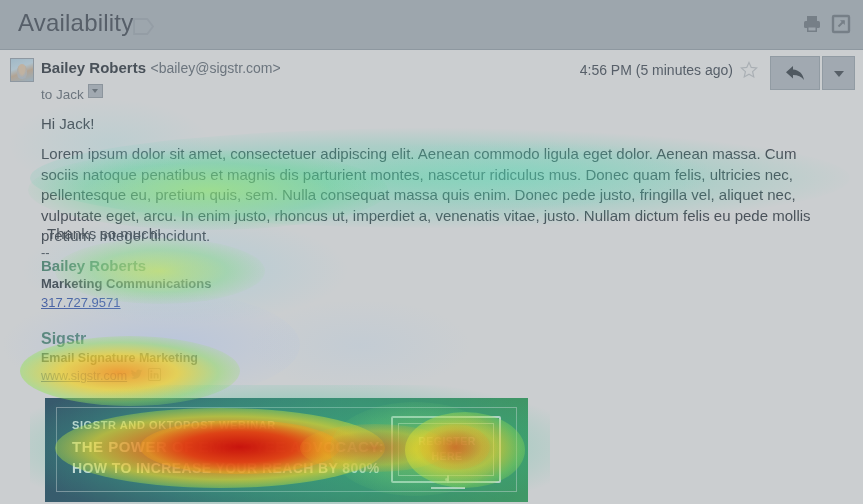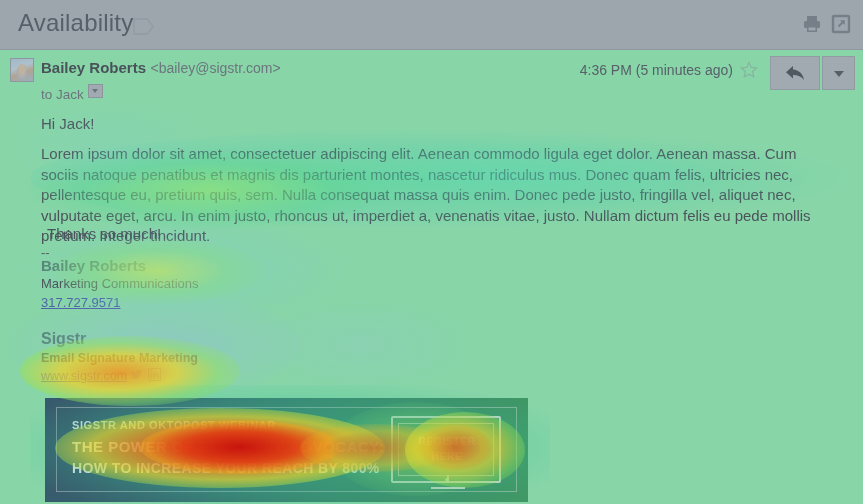--- a/index.html
+++ b/index.html
@@ -7,21 +7,21 @@
     width:863px;height:504px;
     background:#9ca5ae;
     font-family:"Liberation Sans", sans-serif;
     overflow:hidden;
     position:relative;
   }
 
   
   #app{
     position:absolute;inset:0;
-    background:#86efac;
+    background:#e5e5e5;
   }
 
   
   .titlebar{
     position:absolute;left:0;top:0;width:863px;height:49px;
     background:#a4acb4;
     border-bottom:1px solid #8f98a1;
   }
   .title-text{
     position:absolute;left:18px;top:9px;
@@ -115,21 +115,21 @@
   }
   .dashes{
     position:absolute;left:41px;top:137px;font-size:13px;color:#3a424b;
     letter-spacing:0px;
   }
   .sig-name{
     position:absolute;left:41px;top:149px;font-size:15px;font-weight:bold;
     color:#3f7d64;
   }
   .sig-role{
-    position:absolute;left:41px;top:168px;font-size:13px;font-weight:normal;
+    position:absolute;left:41px;top:168px;font-size:13px;font-weight:bold;
     color:#2c333c;
   }
   .sig-phone{
     position:absolute;left:41px;top:187px;font-size:13px;color:#2f4fa8;
     text-decoration:underline;
   }
   .sig-company{
     position:absolute;left:41px;top:222px;font-size:16px;font-weight:bold;
     color:#3f7d64;
   }
@@ -239,21 +239,21 @@
 
     <div class="sender-line">
       <span class="sender-name">Bailey Roberts</span>
       <span class="sender-email">&lt;bailey@sigstr.com&gt;</span>
     </div>
 
     <div class="to-line">
       <span>to Jack</span><span class="caret-sm"></span>
     </div>
 
-    <div class="timestamp">4:36 PM (5 minutes ago)</div>
+    <div class="timestamp">4:56 PM (5 minutes ago)</div>
 
     <svg class="star-icon" viewBox="0 0 20 20">
       <path d="M10 1.6 l2.5 5.5 6 .6 -4.5 4.1 1.3 5.9 -5.3-3.1 -5.3 3.1 1.3-5.9 -4.5-4.1 6-.6z" fill="none" stroke="#7d868f" stroke-width="1.3"></path>
     </svg>
 
     <div class="reply-btn">
       <svg width="22" height="18" viewBox="0 0 22 18">
         <path d="M9 2 L2 8.2 L9 14.5 L9 11 C14 11 17.5 12.5 20 16 C19 10 15 6 9 5.6 Z" fill="#363e47"></path>
       </svg>
     </div>

